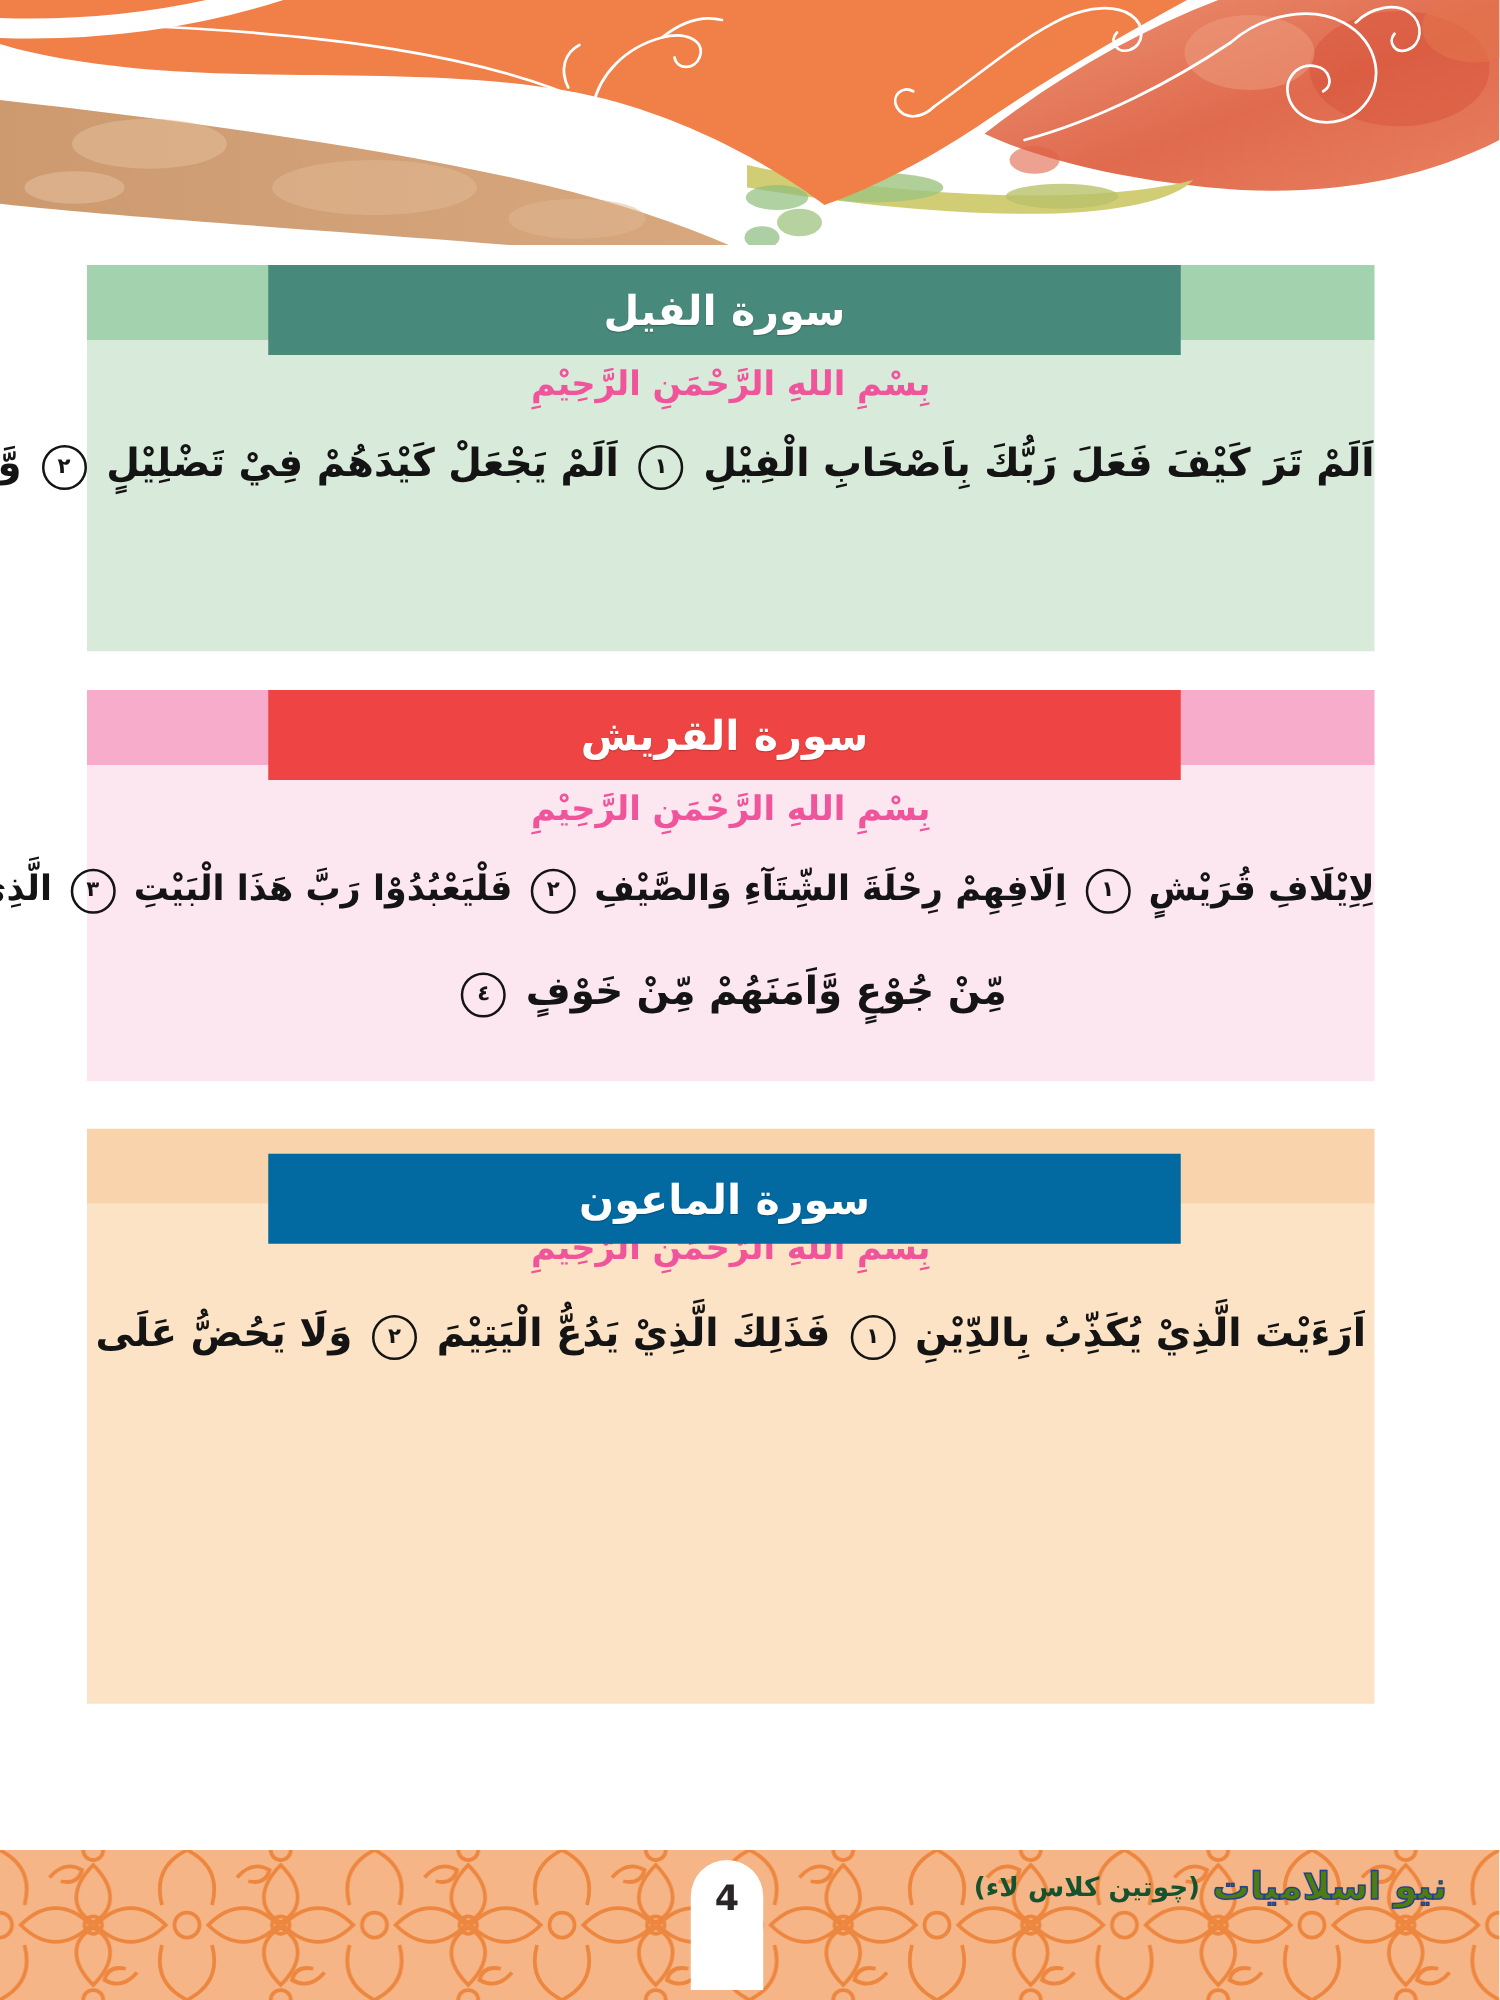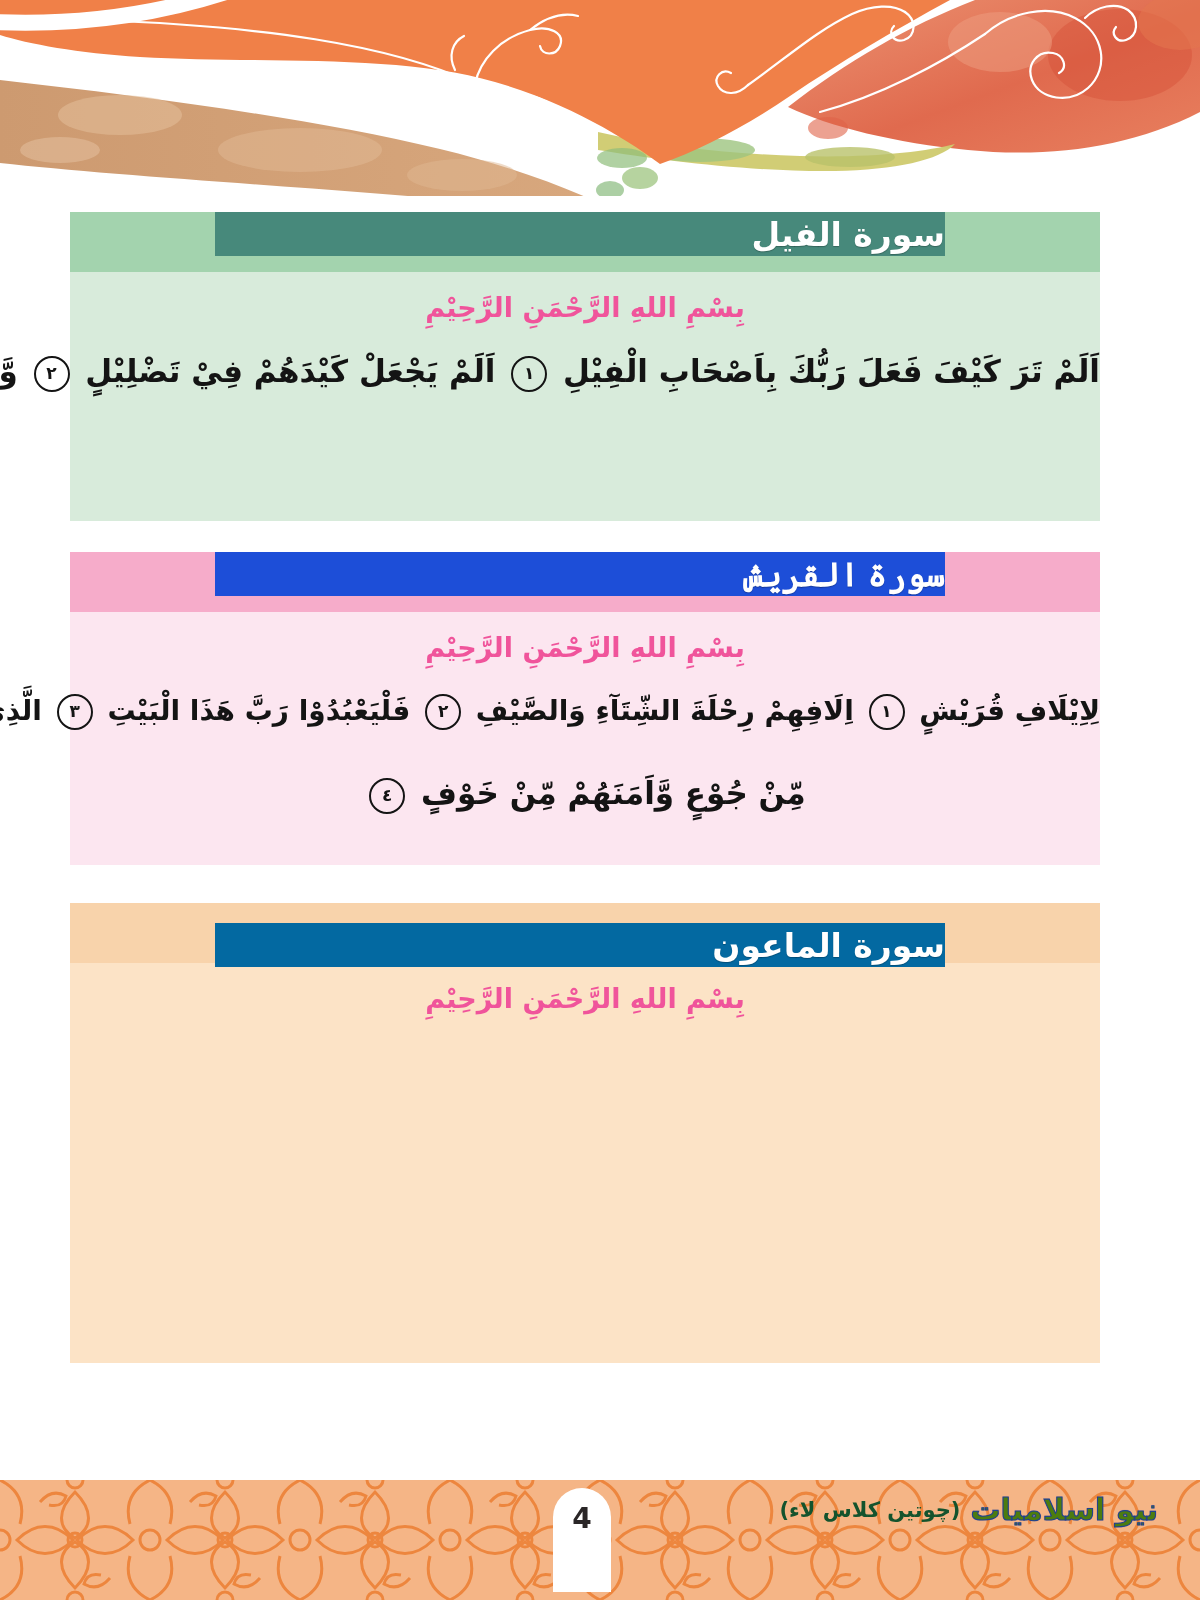--- a/index.html
+++ b/index.html
@@ -7,22 +7,22 @@
     width:1200px;height:1600px;position:relative;background:#ffffff;
     font-family:"DejaVu Sans","Liberation Sans",sans-serif;
     overflow:hidden;
   }
   
   .header-art{position:absolute;top:0;left:0;width:1200px;height:196px;}
   
   .surah{position:absolute;left:70px;width:1030px;}
   .title-row{height:60px;position:relative;}
   .title-bar{
-    position:absolute;left:145px;top:0;width:730px;height:44px;
-    display:flex;align-items:center;justify-content:flex-start;
+    position:absolute;left:145px;top:0;width:730px;height:72px;
+    display:flex;align-items:center;justify-content:center;
   }
   .surah-title{
     color:#ffffff;font-size:33px;font-weight:bold;letter-spacing:.5px;
     text-shadow:0 1px 1px rgba(0,0,0,.25);
   }
   .surah-body{direction:rtl;text-align:center;}
   .bismillah{
     margin:0;padding-top:14px;font-size:27px;font-weight:bold;line-height:44px;
   }
   .ayah-line{
@@ -130,39 +130,40 @@
     </div>
   </div>
   <div class="surah-body" style="background-color: rgb(216, 235, 219);">
     <p class="bismillah" style="color: rgb(240, 84, 155);">بِسْمِ اللهِ الرَّحْمَنِ الرَّحِيْمِ</p>
     <p class="ayah-line">اَلَمْ تَرَ كَيْفَ فَعَلَ رَبُّكَ بِاَصْحَابِ الْفِيْلِ <span class="aya">١</span> اَلَمْ يَجْعَلْ كَيْدَهُمْ فِيْ تَضْلِيْلٍ <span class="aya">٢</span> وَّاَرْسَلَ عَلَيْهِمْ</p>
   </div>
 </section>
 
 <section class="surah s-quraysh" style="top:552px">
   <div class="title-row" style="background-color: rgb(246, 172, 202);">
-    <div class="title-bar" style="background-color: #1d4ed8; font-family: Liberation Serif, serif;">
+    <div class="title-bar" style="background-color: #ef4444;">
       <h2 class="surah-title">سورة القريش</h2>
     </div>
   </div>
   <div class="surah-body" style="background-color: rgb(252, 230, 240);">
     <p class="bismillah" style="color: rgb(240, 84, 155);">بِسْمِ اللهِ الرَّحْمَنِ الرَّحِيْمِ</p>
     <p class="ayah-line tight">لِاِيْلَافِ قُرَيْشٍ <span class="aya">١</span> اِلَافِهِمْ رِحْلَةَ الشِّتَآءِ وَالصَّيْفِ <span class="aya">٢</span> فَلْيَعْبُدُوْا رَبَّ هَذَا الْبَيْتِ <span class="aya">٣</span> الَّذِيْ اَطْعَمَهُمْ</p>
     <p class="ayah-line">مِّنْ جُوْعٍ وَّاَمَنَهُمْ مِّنْ خَوْفٍ <span class="aya">٤</span></p>
   </div>
 </section>
 
 <section class="surah s-maun" style="top:903px">
   <div class="title-row" style="background-color: rgb(248, 211, 171);">
     <div class="title-bar" style="background-color: #0369a1; margin-top: 20px;">
       <h2 class="surah-title">سورة الماعون</h2>
     </div>
   </div>
   <div class="surah-body" style="background-color: rgb(252, 227, 198);">
     <p class="bismillah" style="color: rgb(240, 84, 155);">بِسْمِ اللهِ الرَّحْمَنِ الرَّحِيْمِ</p>
+    <p class="ayah-line">اَرَءَيْتَ الَّذِيْ يُكَذِّبُ بِالدِّيْنِ <span class="aya">١</span> فَذَلِكَ الَّذِيْ يَدُعُّ الْيَتِيْمَ <span class="aya">٢</span> وَلَا يَحُضُّ عَلَى</p>
   </div>
 </section>
 
 <div class="footer">
   <svg class="pattern" width="1200" height="120" xmlns="http://www.w3.org/2000/svg">
     <defs>
       <pattern id="damask" width="150" height="120" patternUnits="userSpaceOnUse">
         <rect width="150" height="120" fill="#f5b586"></rect>
         <g stroke="#ec8136" fill="none" stroke-width="3" opacity="0.9">
           <path d="M75,12 C57,30 57,48 75,58 C93,48 93,30 75,12 Z"></path>

